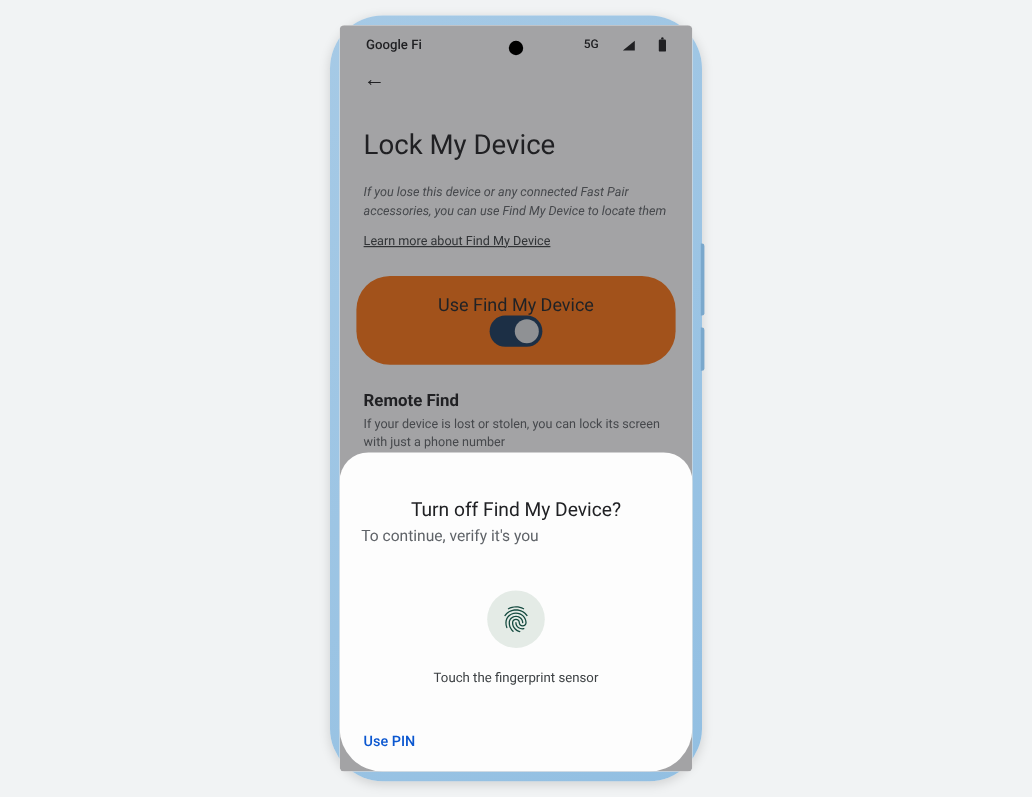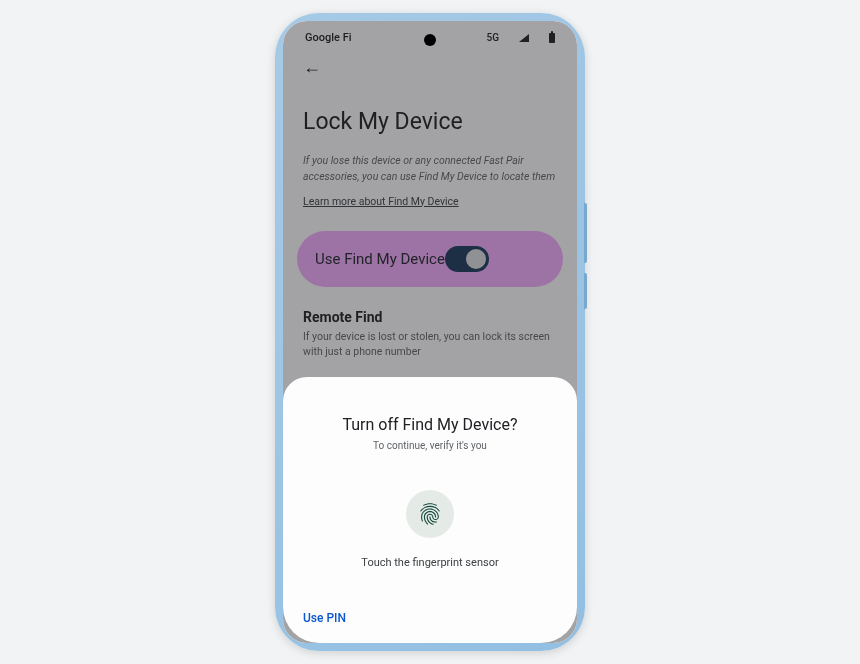--- a/index.html
+++ b/index.html
@@ -45,21 +45,21 @@
       width: 3px;
       height: 36px;
       background: #7aa8cc;
       border-radius: 0 2px 2px 0;
     }
 
     .phone-screen {
       width: 100%;
       height: 100%;
       background: #ffffff;
-      border-radius: 24px;
+      border-radius: 4px;
       overflow: hidden;
       position: relative;
     }
 
     .camera-cutout {
       position: absolute;
       top: 13px;
       left: 50%;
       transform: translateX(-50%);
       width: 12px;
@@ -160,26 +160,27 @@
     .learn-more {
       display: inline-block;
       margin-top: 10px;
       font-size: 10.5px;
       color: #3c4043;
       text-decoration: underline;
     }
 
     .toggle-card {
       margin: 22px 14px 0;
-      background: #f0abfc;
+      background: #f97316;
       border-radius: 28px;
       padding: 15px 18px;
       display: flex;
       justify-content: flex-start;
       align-items: center;
+      flex-direction: column;
     }
 
     .toggle-label {
       font-size: 15px;
       color: #1f2328;
     }
 
     .toggle-switch {
       width: 44px;
       height: 26px;
@@ -229,22 +230,22 @@
     .dialog-title {
       text-align: center;
       font-size: 16px;
       font-weight: 400;
       color: #202124;
       margin-bottom: 6px;
       margin-top: 20px;
     }
 
     .dialog-subtitle {
-      text-align: center;
-      font-size: 10px;
+      text-align: left;
+      font-size: 13px;
       color: #5f6368;
     }
 
     .fingerprint-area {
       flex: 1;
       display: flex;
       flex-direction: column;
       align-items: center;
       justify-content: center;
       gap: 18px;

